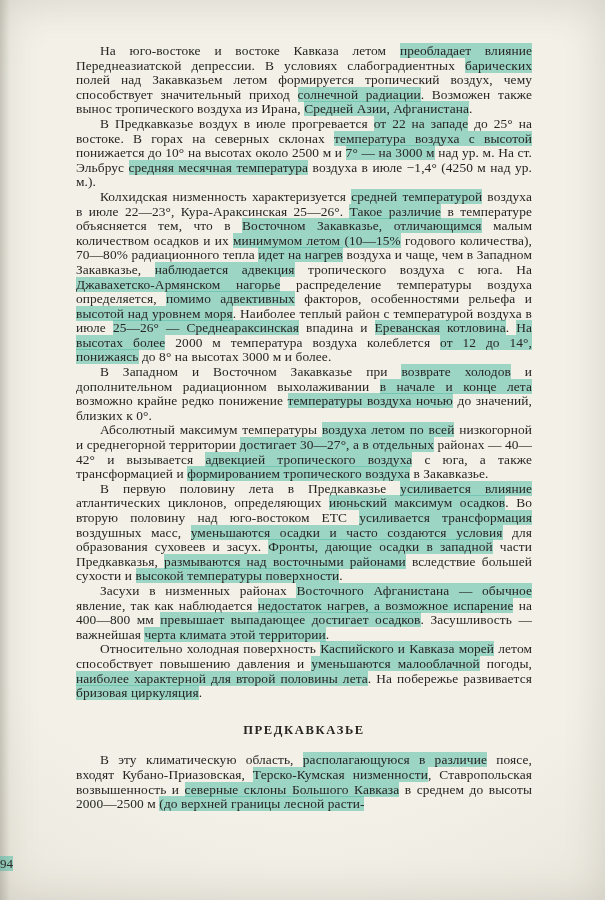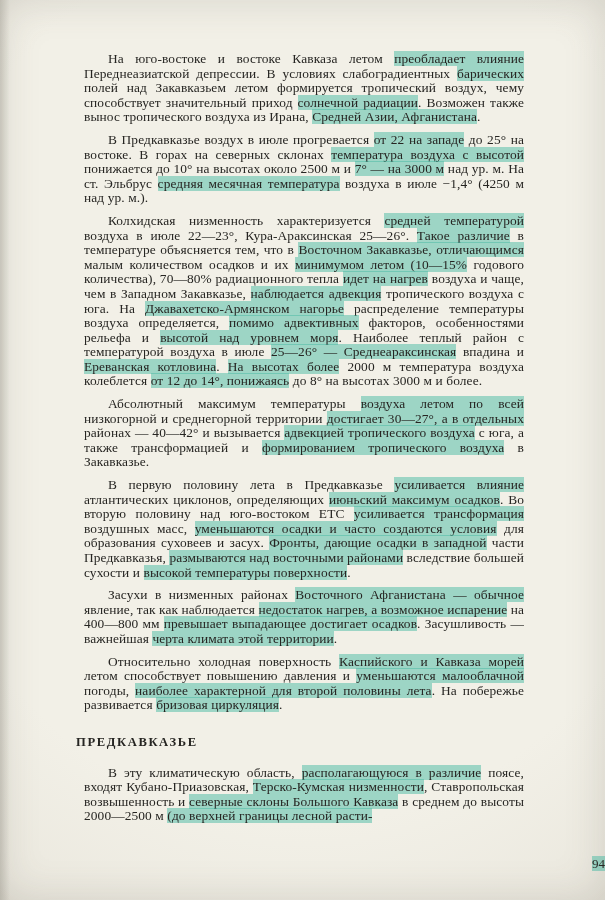--- a/index.html
+++ b/index.html
@@ -20,53 +20,54 @@
   }
   .text-block {
     position: absolute;
     left: 76px; top: 44px; width: 456px;
     font-size: 13.4px;
     line-height: 14.6px;
     letter-spacing: 0.1px;
     text-align: justify;
     text-justify: inter-word;
   }
-  .para { margin: 8px; text-indent: 24px; }
+  .para { margin: 0; text-indent: 24px; }
   .heading {
     font-size: 12.6px;
     font-weight: bold;
     letter-spacing: 1.6px;
-    text-align: left;
+    text-align: center;
     text-indent: 0;
     margin: 22px 0 16px 0;
   }
   .page-number {
     position: absolute;
     left: 0; right: 0; top: 856px;
-    text-align: right;
+    text-align: left;
     font-size: 13px;
     color: #2a2925;
   }
   .hl { background: rgba(72, 186, 164, 0.50); }
   .edge-shade {
     position: absolute; left: 0; top: 0; bottom: 0; width: 10px;
     background: linear-gradient(to right, rgba(80,76,64,0.20), rgba(80,76,64,0));
     pointer-events: none;
   }
 </style>
 </head>
 <body>
 
 <div class="paper">
   <div class="edge-shade"></div>
 
   <div class="text-block">
     <p class="para">На юго-востоке и востоке Кавказа летом <span class="hl">преобладает влияние</span> Переднеазиатской депрессии. В условиях слабоградиентных <span class="hl">барических</span> полей над Закавказьем летом формируется тропический воздух, чему способствует значительный приход <span class="hl">солнечной радиации</span>. Возможен также вынос тропического воздуха из Ирана, <span class="hl">Средней Азии, Афганистана</span>.</p>
     <p class="para">В Предкавказье воздух в июле прогревается <span class="hl">от 22 на западе</span> до 25° на востоке. В горах на северных склонах <span class="hl">температура воздуха с высотой</span> понижается до 10° на высотах около 2500 м и <span class="hl">7° — на 3000 м</span> над ур. м. На ст. Эльбрус <span class="hl">средняя месячная температура</span> воздуха в июле −1,4° (4250 м над ур. м.).</p>
     <p class="para">Колхидская низменность характеризуется <span class="hl">средней температурой</span> воздуха в июле 22—23°, Кура-Араксинская 25—26°. <span class="hl">Такое различие</span> в температуре объясняется тем, что в <span class="hl">Восточном Закавказье, отличающимся</span> малым количеством осадков и их <span class="hl">минимумом летом (10—15%</span> годового количества), 70—80% радиационного тепла <span class="hl">идет на нагрев</span> воздуха и чаще, чем в Западном Закавказье, <span class="hl">наблюдается адвекция</span> тропического воздуха с юга. На <span class="hl">Джавахетско-Армянском нагорье</span> распределение температуры воздуха определяется, <span class="hl">помимо адвективных</span> факторов, особенностями рельефа и <span class="hl">высотой над уровнем моря</span>. Наиболее теплый район с температурой воздуха в июле <span class="hl">25—26° — Среднеараксинская</span> впадина и <span class="hl">Ереванская котловина</span>. <span class="hl">На высотах более</span> 2000 м температура воздуха колеблется <span class="hl">от 12 до 14°, понижаясь</span> до 8° на высотах 3000 м и более.</p>
+    <p class="para">В Западном и Восточном Закавказье при <span class="hl">возврате холодов</span> и дополнительном радиационном выхолаживании <span class="hl">в начале и конце лета</span> возможно крайне редко понижение <span class="hl">температуры воздуха ночью</span> до значений, близких к 0°.</p>
     <p class="para">Абсолютный максимум температуры <span class="hl">воздуха летом по всей</span> низкогорной и среднегорной территории <span class="hl">достигает 30—27°, а в отдельных</span> районах — 40—42° и вызывается <span class="hl">адвекцией тропического воздуха</span> с юга, а также трансформацией и <span class="hl">формированием тропического воздуха</span> в Закавказье.</p>
     <p class="para">В первую половину лета в Предкавказье <span class="hl">усиливается влияние</span> атлантических циклонов, определяющих <span class="hl">июньский максимум осадков</span>. Во вторую половину над юго-востоком ЕТС <span class="hl">усиливается трансформация</span> воздушных масс, <span class="hl">уменьшаются осадки и часто создаются условия</span> для образования суховеев и засух. <span class="hl">Фронты, дающие осадки в западной</span> части Предкавказья, <span class="hl">размываются над восточными районами</span> вследствие большей сухости и <span class="hl">высокой температуры поверхности</span>.</p>
     <p class="para">Засухи в низменных районах <span class="hl">Восточного Афганистана — обычное</span> явление, так как наблюдается <span class="hl">недостаток нагрев, а возможное испарение</span> на 400—800 мм <span class="hl">превышает выпадающее достигает осадков</span>. Засушливость — важнейшая <span class="hl">черта климата этой территории</span>.</p>
     <p class="para">Относительно холодная поверхность <span class="hl">Каспийского и Кавказа морей</span> летом способствует повышению давления и <span class="hl">уменьшаются малооблачной</span> погоды, <span class="hl">наиболее характерной для второй половины лета</span>. На побережье развивается <span class="hl">бризовая циркуляция</span>.</p>
 
     <h2 class="heading">ПРЕДКАВКАЗЬЕ</h2>
 
     <p class="para">В эту климатическую область, <span class="hl">располагающуюся в различие</span> поясе, входят Кубано-Приазовская, <span class="hl">Терско-Кумская низменности</span>, Ставропольская возвышенность и <span class="hl">северные склоны Большого Кавказа</span> в среднем до высоты 2000—2500 м <span class="hl">(до верхней границы лесной расти-</span></p>
   </div>
 

